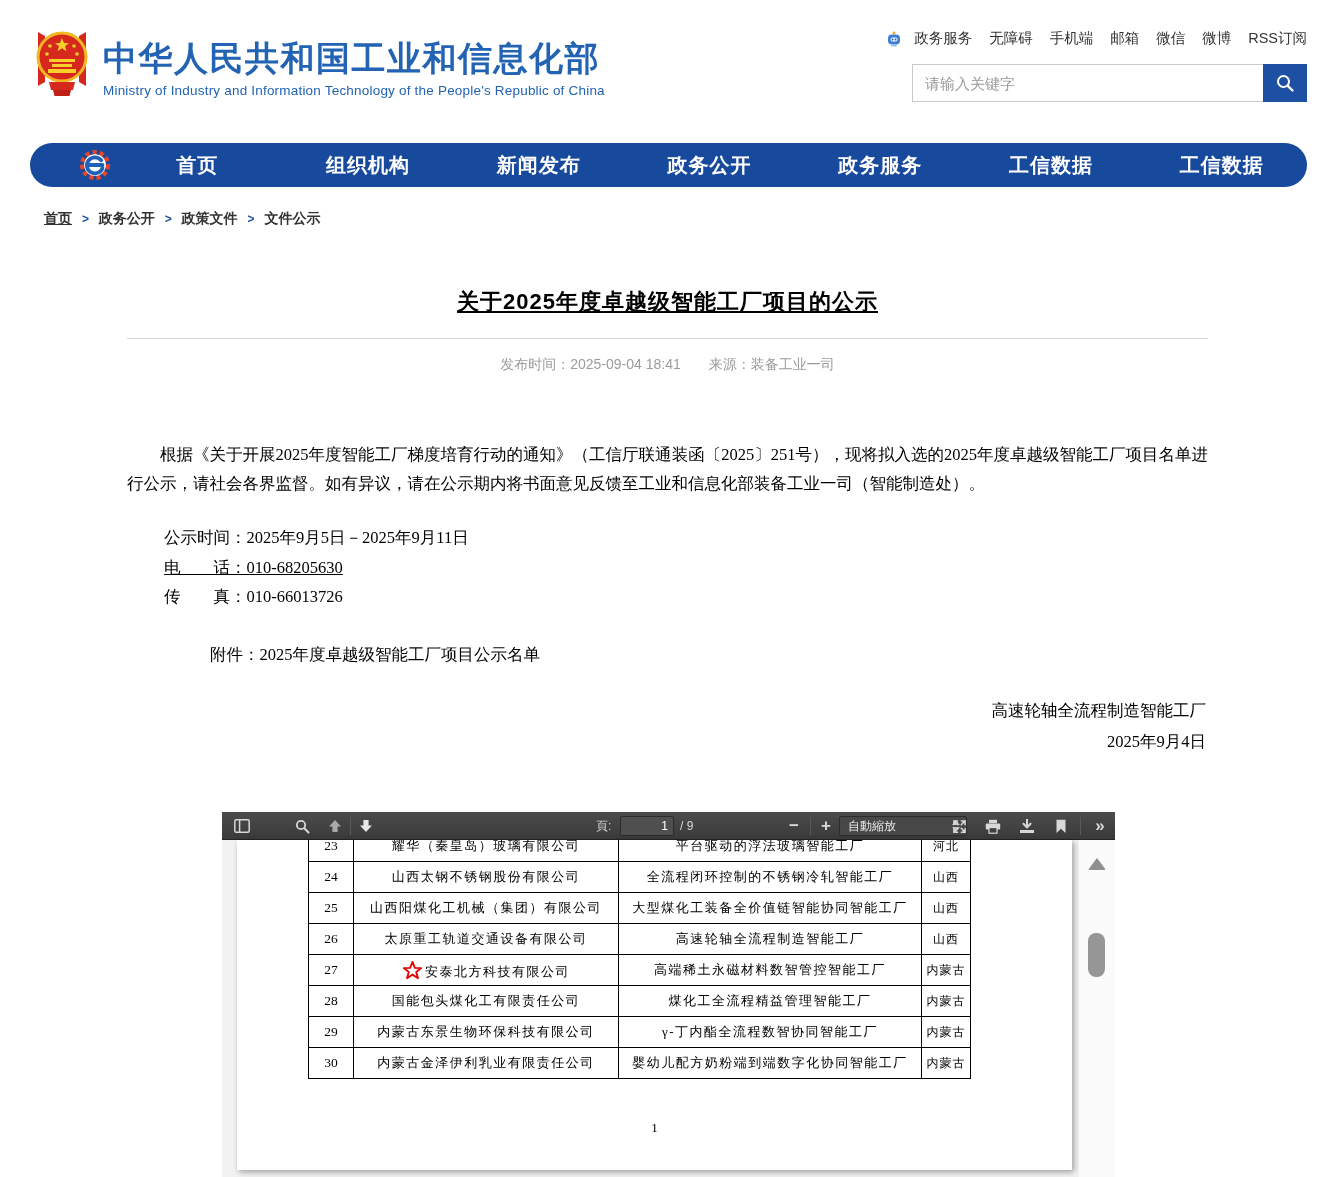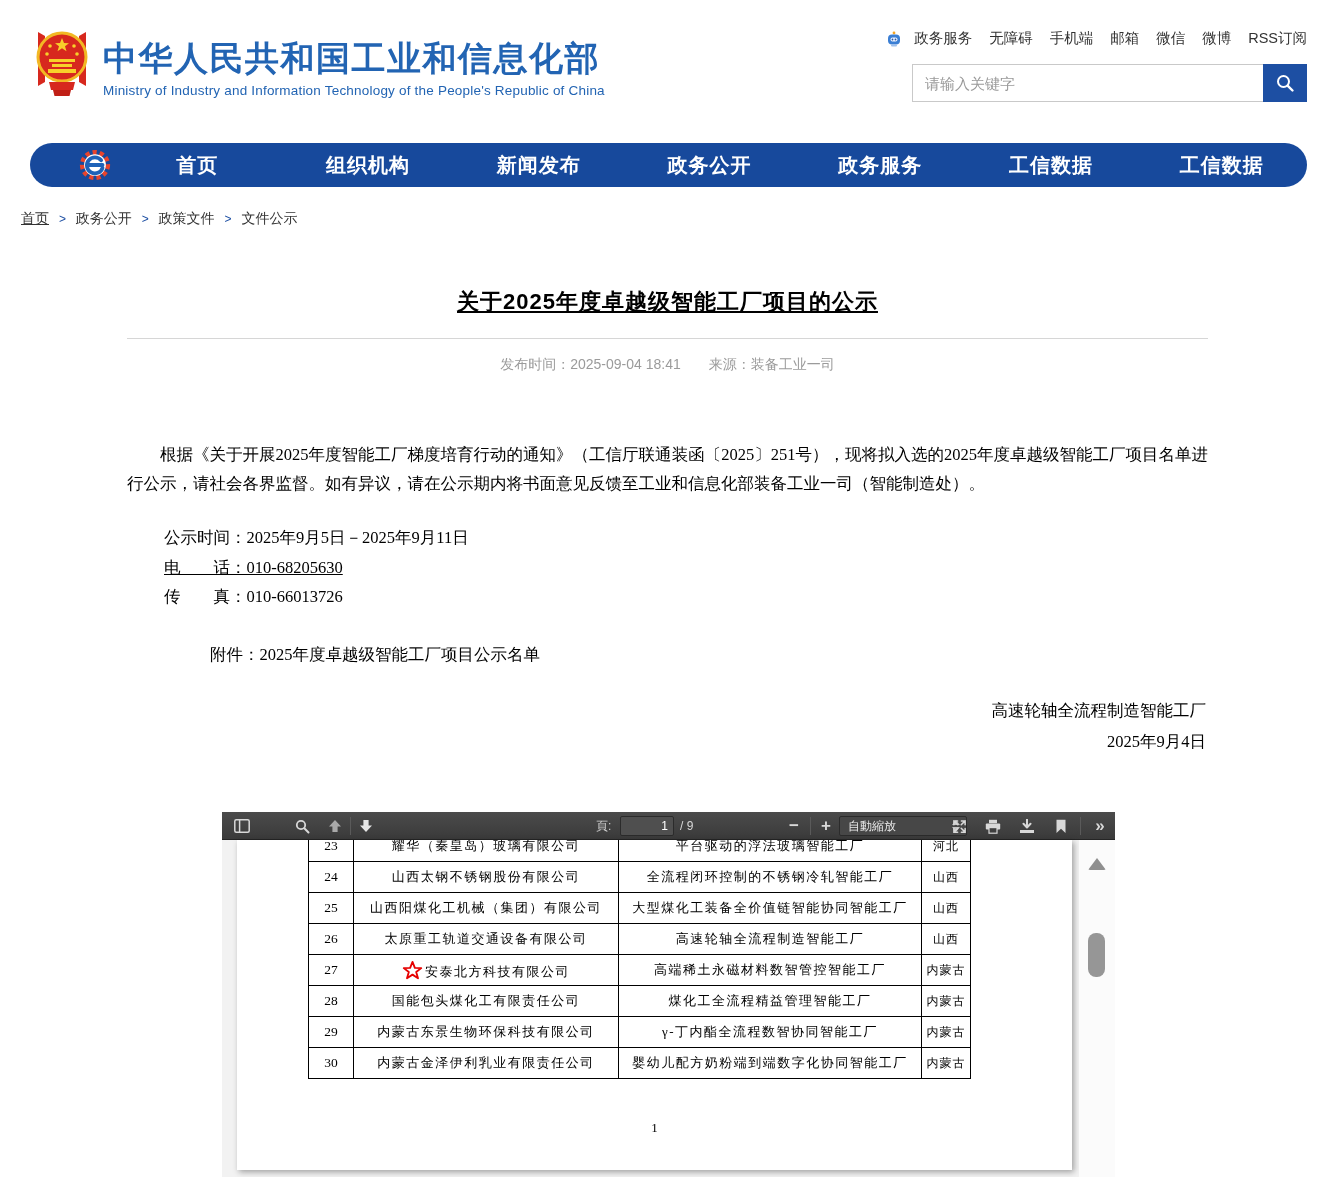--- a/index.html
+++ b/index.html
@@ -28,21 +28,21 @@
     cursor:pointer; display:flex; align-items:center; justify-content:center; }
 
   
   #nav { position:absolute; left:30px; top:143px; width:1277px; height:44px; background:#17499c;
     border-radius:22px; display:flex; align-items:center; }
   #nav-gear { width:34px; height:34px; margin-left:48px; flex:0 0 auto; }
   .nav-item { flex:1; text-align:center; color:#fff; font-size:20px; font-weight:bold;
     letter-spacing:1px; cursor:pointer; white-space:nowrap; }
 
   
-  #breadcrumb { position:absolute; left:21px; top:210px; font-size:14px; color:#333; }
+  #breadcrumb { position:absolute; left:44px; top:210px; font-size:14px; color:#333;font-weight:bold; }
   #breadcrumb .bc { cursor:pointer; }
   #breadcrumb .bc.home { text-decoration:underline; }
   #breadcrumb .sep { color:#1d4fa3; margin:0 6px; font-size:12px; }
 
   
   #article { position:absolute; left:127px; top:0; width:1081px; }
   #article-title { position:absolute; top:287px; width:100%; text-align:center;
     font-size:22px; font-weight:bold; color:#000;
     font-family:"Liberation Sans","DejaVu Sans",sans-serif; letter-spacing:1px;text-decoration:underline; }
   #title-rule { position:absolute; top:338px; width:100%; border-top:1px solid #d6d6d6; }

